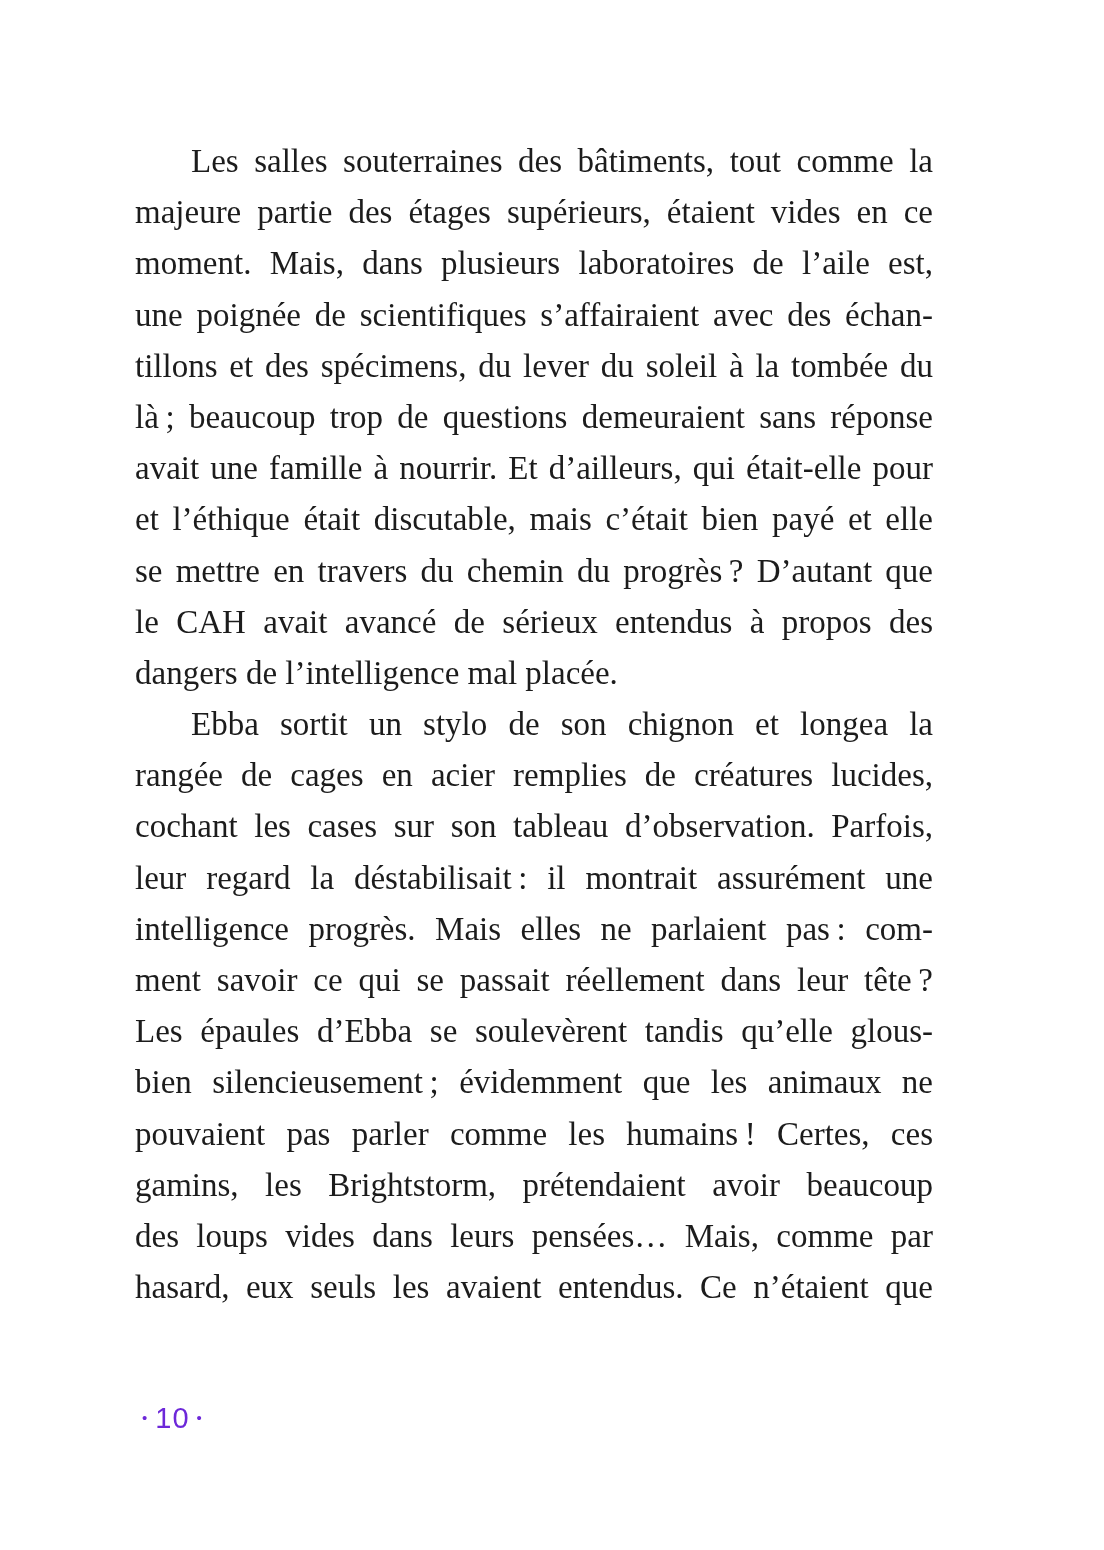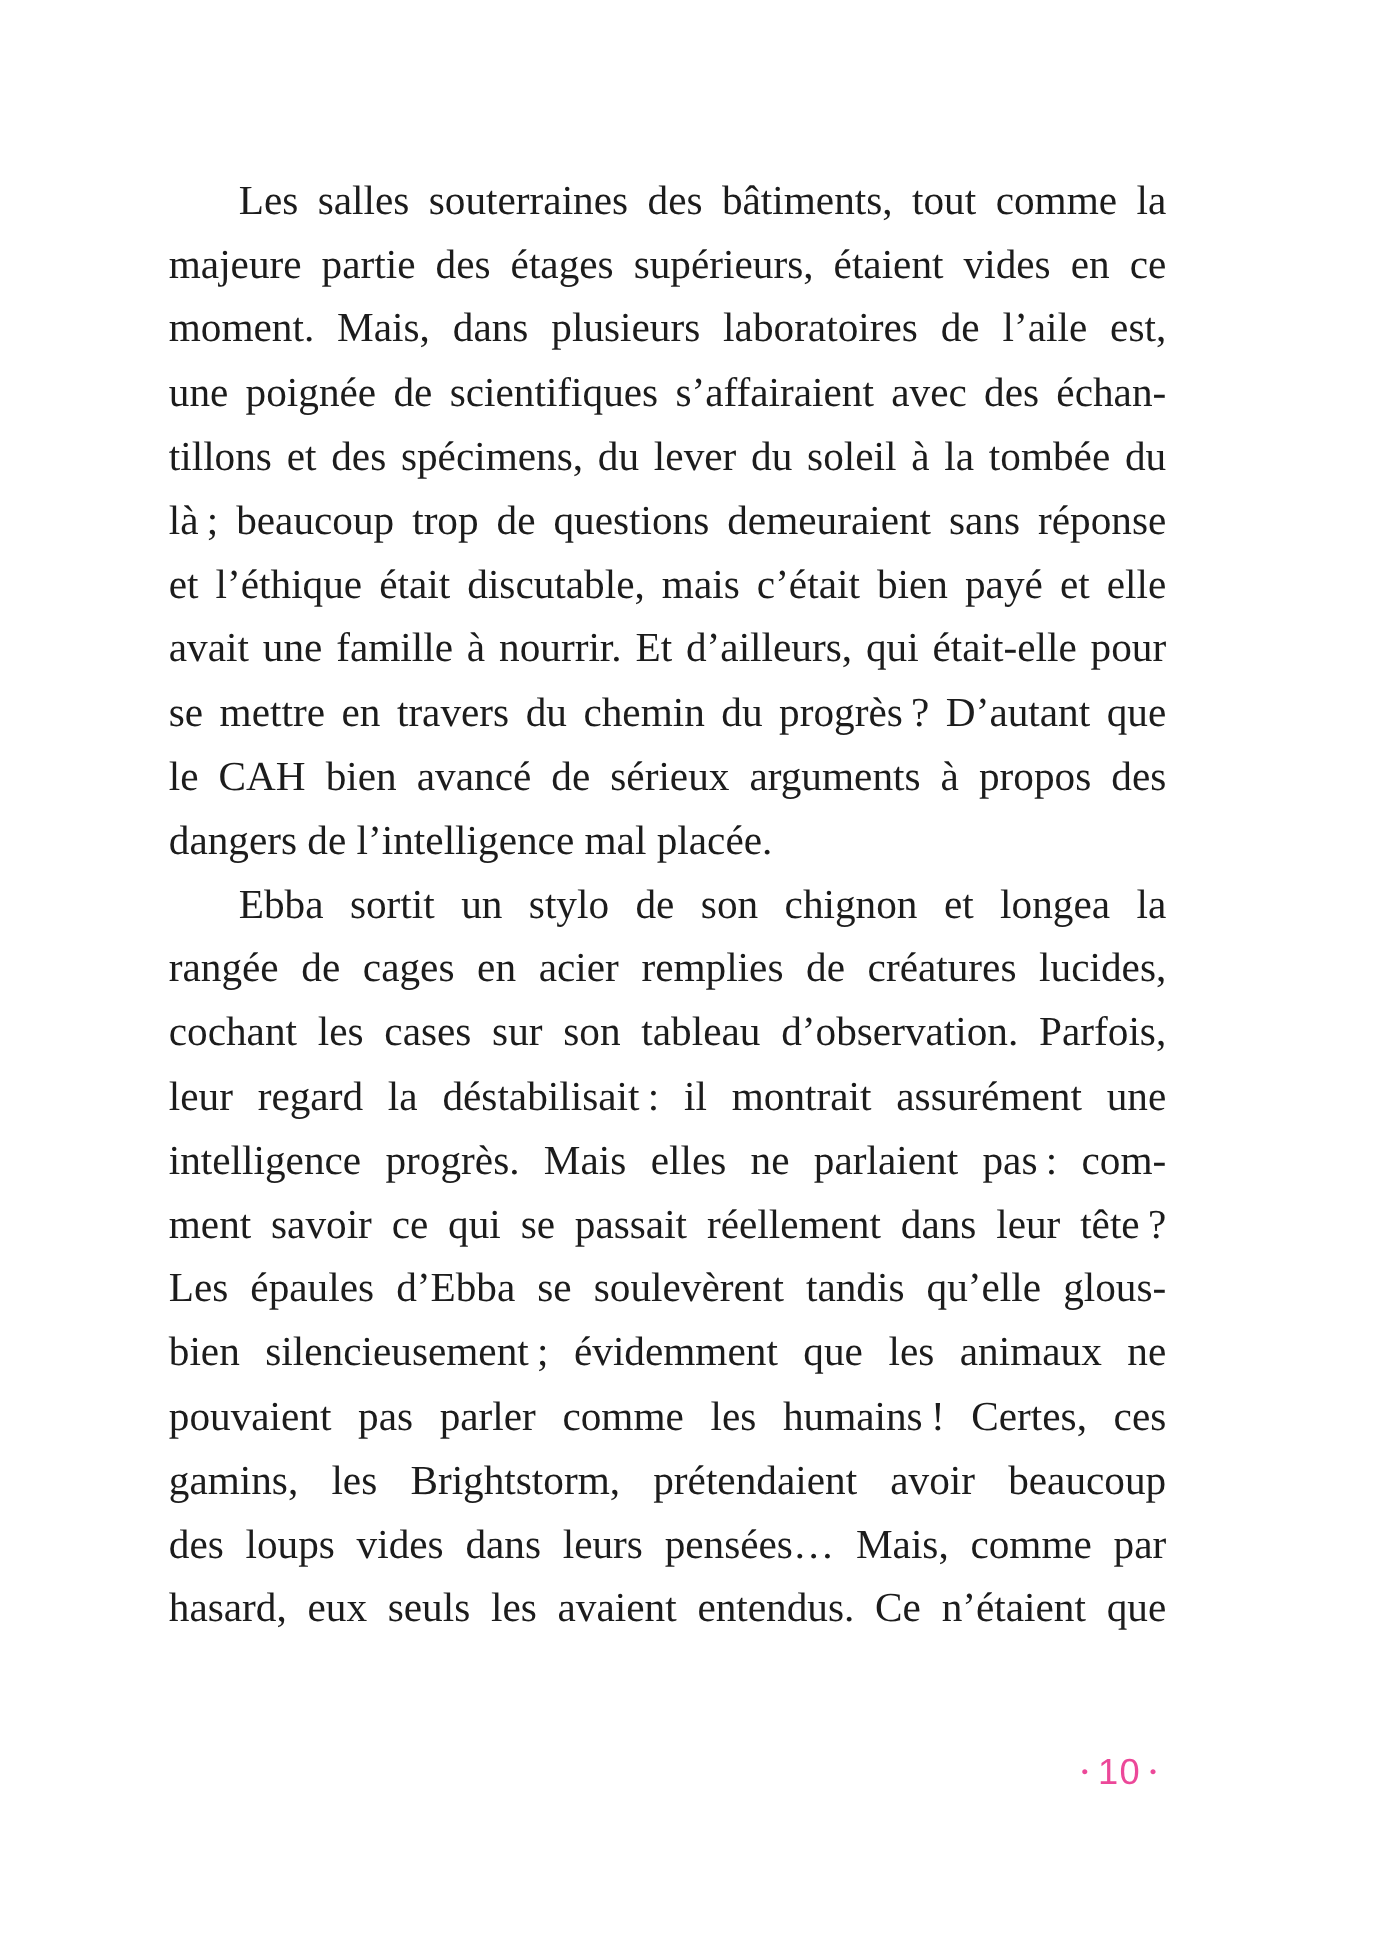--- a/index.html
+++ b/index.html
@@ -40,47 +40,47 @@
   }
   .line.no-just {
     text-align: left;
     text-align-last: left;
   }
   .page-number {
     position: absolute;
     left: 135px;
     top: 1402px;
     width: 798px;
-    text-align: right;
+    text-align: left;
     font-family: "Liberation Sans", sans-serif;
     font-size: 29px;
-    color: #ec4899;
+    color: #6d28d9;
     letter-spacing: 1px;
   }
   .page-number .dot {
     font-size: 15px;
     vertical-align: 5px;
     margin: 0 7px;
   }
 </style>
 </head>
 <body>
 
 <div class="page">
   <main class="text-block">
       <div class="line indent">Les salles souterraines des bâtiments, tout comme la</div>
       <div class="line">majeure partie des étages supérieurs, étaient vides en ce</div>
       <div class="line">moment. Mais, dans plusieurs laboratoires de l’aile est,</div>
       <div class="line">une poignée de scientifiques s’affairaient avec des échan-</div>
       <div class="line">tillons et des spécimens, du lever du soleil à la tombée du</div>
       <div class="line">là ; beaucoup trop de questions demeuraient sans réponse</div>
+      <div class="line">avait une famille à nourrir. Et d’ailleurs, qui était-elle pour</div>
       <div class="line">et l’éthique était discutable, mais c’était bien payé et elle</div>
-      <div class="line">avait une famille à nourrir. Et d’ailleurs, qui était-elle pour</div>
       <div class="line">se mettre en travers du chemin du progrès ? D’autant que</div>
-      <div class="line">le CAH bien avancé de sérieux arguments à propos des</div>
+      <div class="line">le CAH avait avancé de sérieux entendus à propos des</div>
       <div class="line no-just">dangers de l’intelligence mal placée.</div>
       <div class="line indent">Ebba sortit un stylo de son chignon et longea la</div>
       <div class="line">rangée de cages en acier remplies de créatures lucides,</div>
       <div class="line">cochant les cases sur son tableau d’observation. Parfois,</div>
       <div class="line">leur regard la déstabilisait : il montrait assurément une</div>
       <div class="line">intelligence progrès. Mais elles ne parlaient pas : com-</div>
       <div class="line">ment savoir ce qui se passait réellement dans leur tête ?</div>
       <div class="line">Les épaules d’Ebba se soulevèrent tandis qu’elle glous-</div>
       <div class="line">bien silencieusement ; évidemment que les animaux ne</div>
       <div class="line">pouvaient pas parler comme les humains ! Certes, ces</div>

